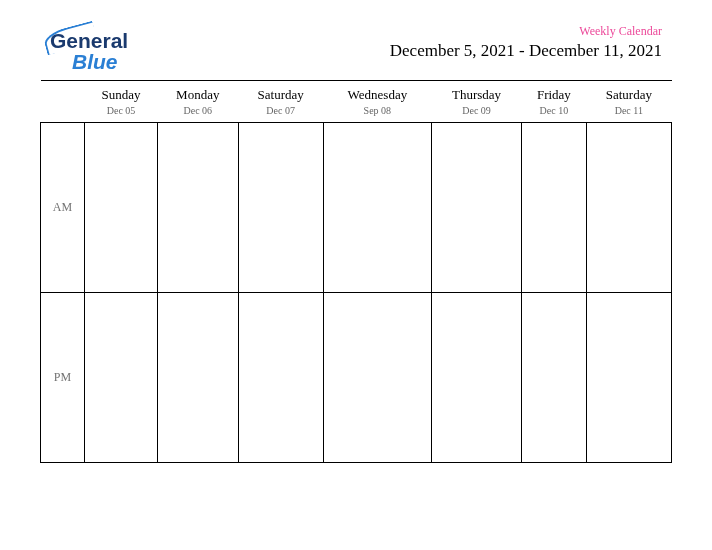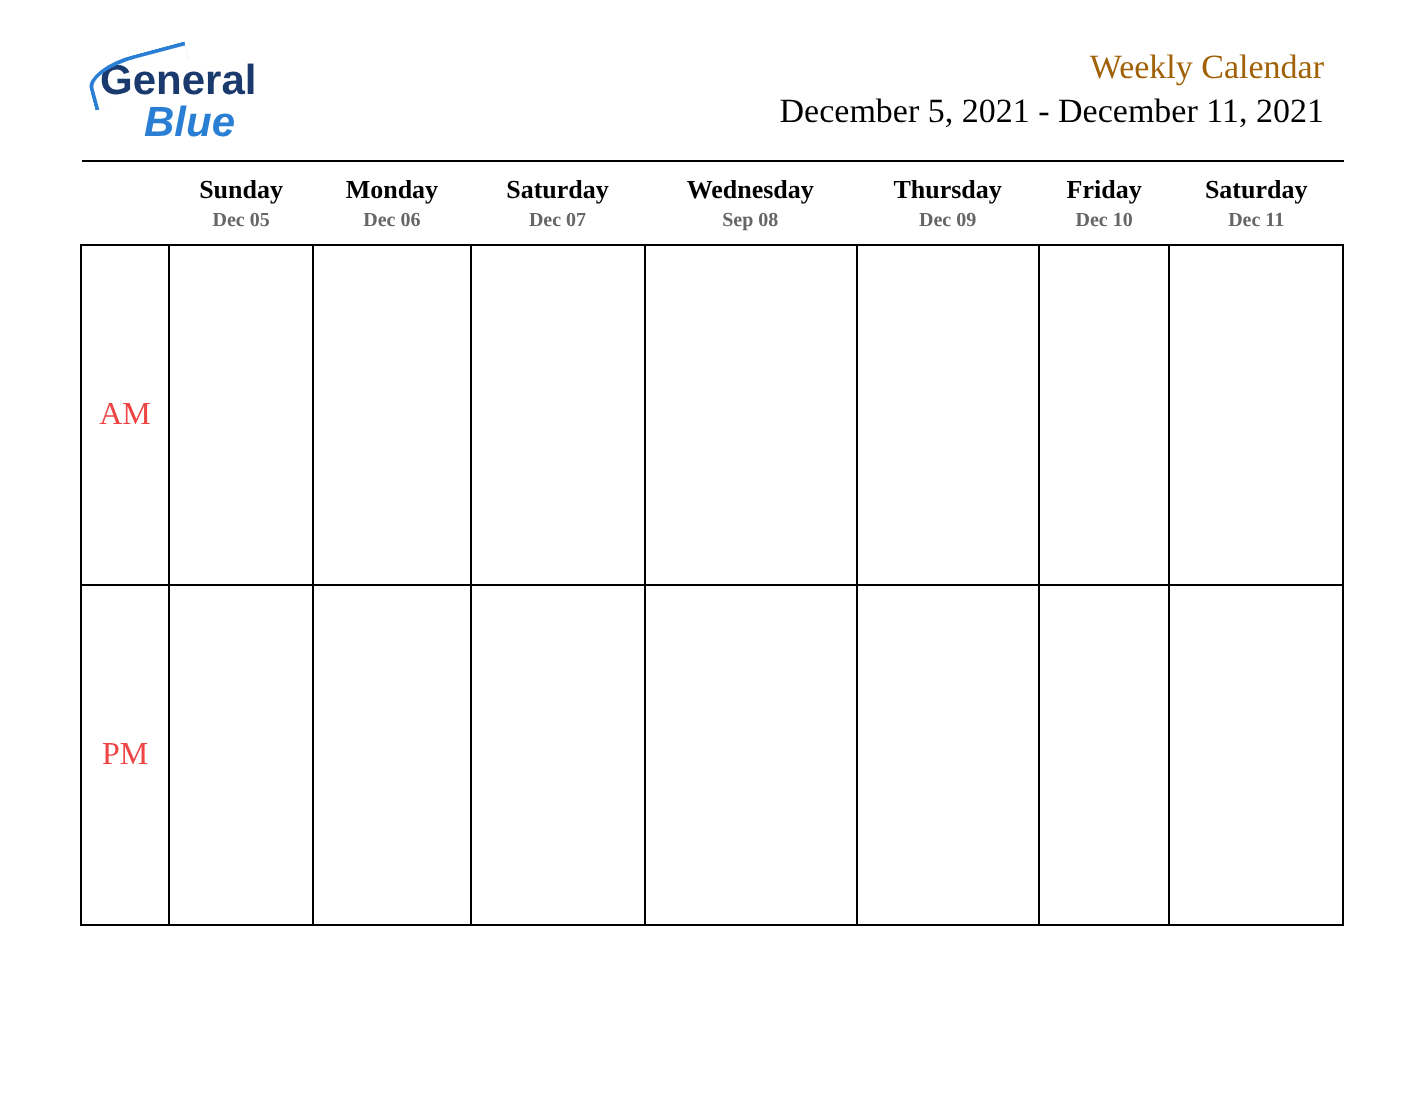--- a/index.html
+++ b/index.html
@@ -43,22 +43,22 @@
       border-radius: 50% 0 0 0;
       transform: rotate(-15deg);
     }
     .header {
       position: absolute;
       top: 24px;
       right: 50px;
       text-align: right;
     }
     .title {
-      font-size: 17px;
-      color: #a16207;
+      font-size: 12px;
+      color: #ec4899;
       margin-bottom: 2px;
     }
     .date-range {
       font-size: 17px;
       color: #000000;
     }
     .calendar-wrapper {
       position: absolute;
       top: 80px;
       left: 40px;
@@ -66,21 +66,21 @@
     }
     .calendar {
       width: 100%;
       border-collapse: collapse;
     }
     .calendar thead th {
       border-top: 1px solid #000;
       border-bottom: 1px solid #000;
       padding: 6px 2px;
       text-align: center;
-      font-weight: bold;
+      font-weight: normal;
     }
     .calendar thead th.period-col {
       width: 44px;
       border-top: 1px solid #000;
       border-bottom: 1px solid #000;
     }
     .day-name {
       font-size: 13px;
       color: #000;
       margin-bottom: 2px;
@@ -92,22 +92,22 @@
     .calendar tbody td {
       border: 1px solid #000;
       height: 170px;
       padding: 0;
     }
     .calendar tbody td.period-label {
       border-left: 1px solid #000;
       border-right: 1px solid #000;
       text-align: center;
       vertical-align: middle;
-      font-size: 16px;
-      color: #ef4444;
+      font-size: 12px;
+      color: #737373;
       width: 44px;
     }
   </style>
 </head>
 <body>
 
 <div class="logo">
   <div class="logo-swoosh"></div>
   <div class="logo-general">General</div>
   <div class="logo-blue">Blue</div>

